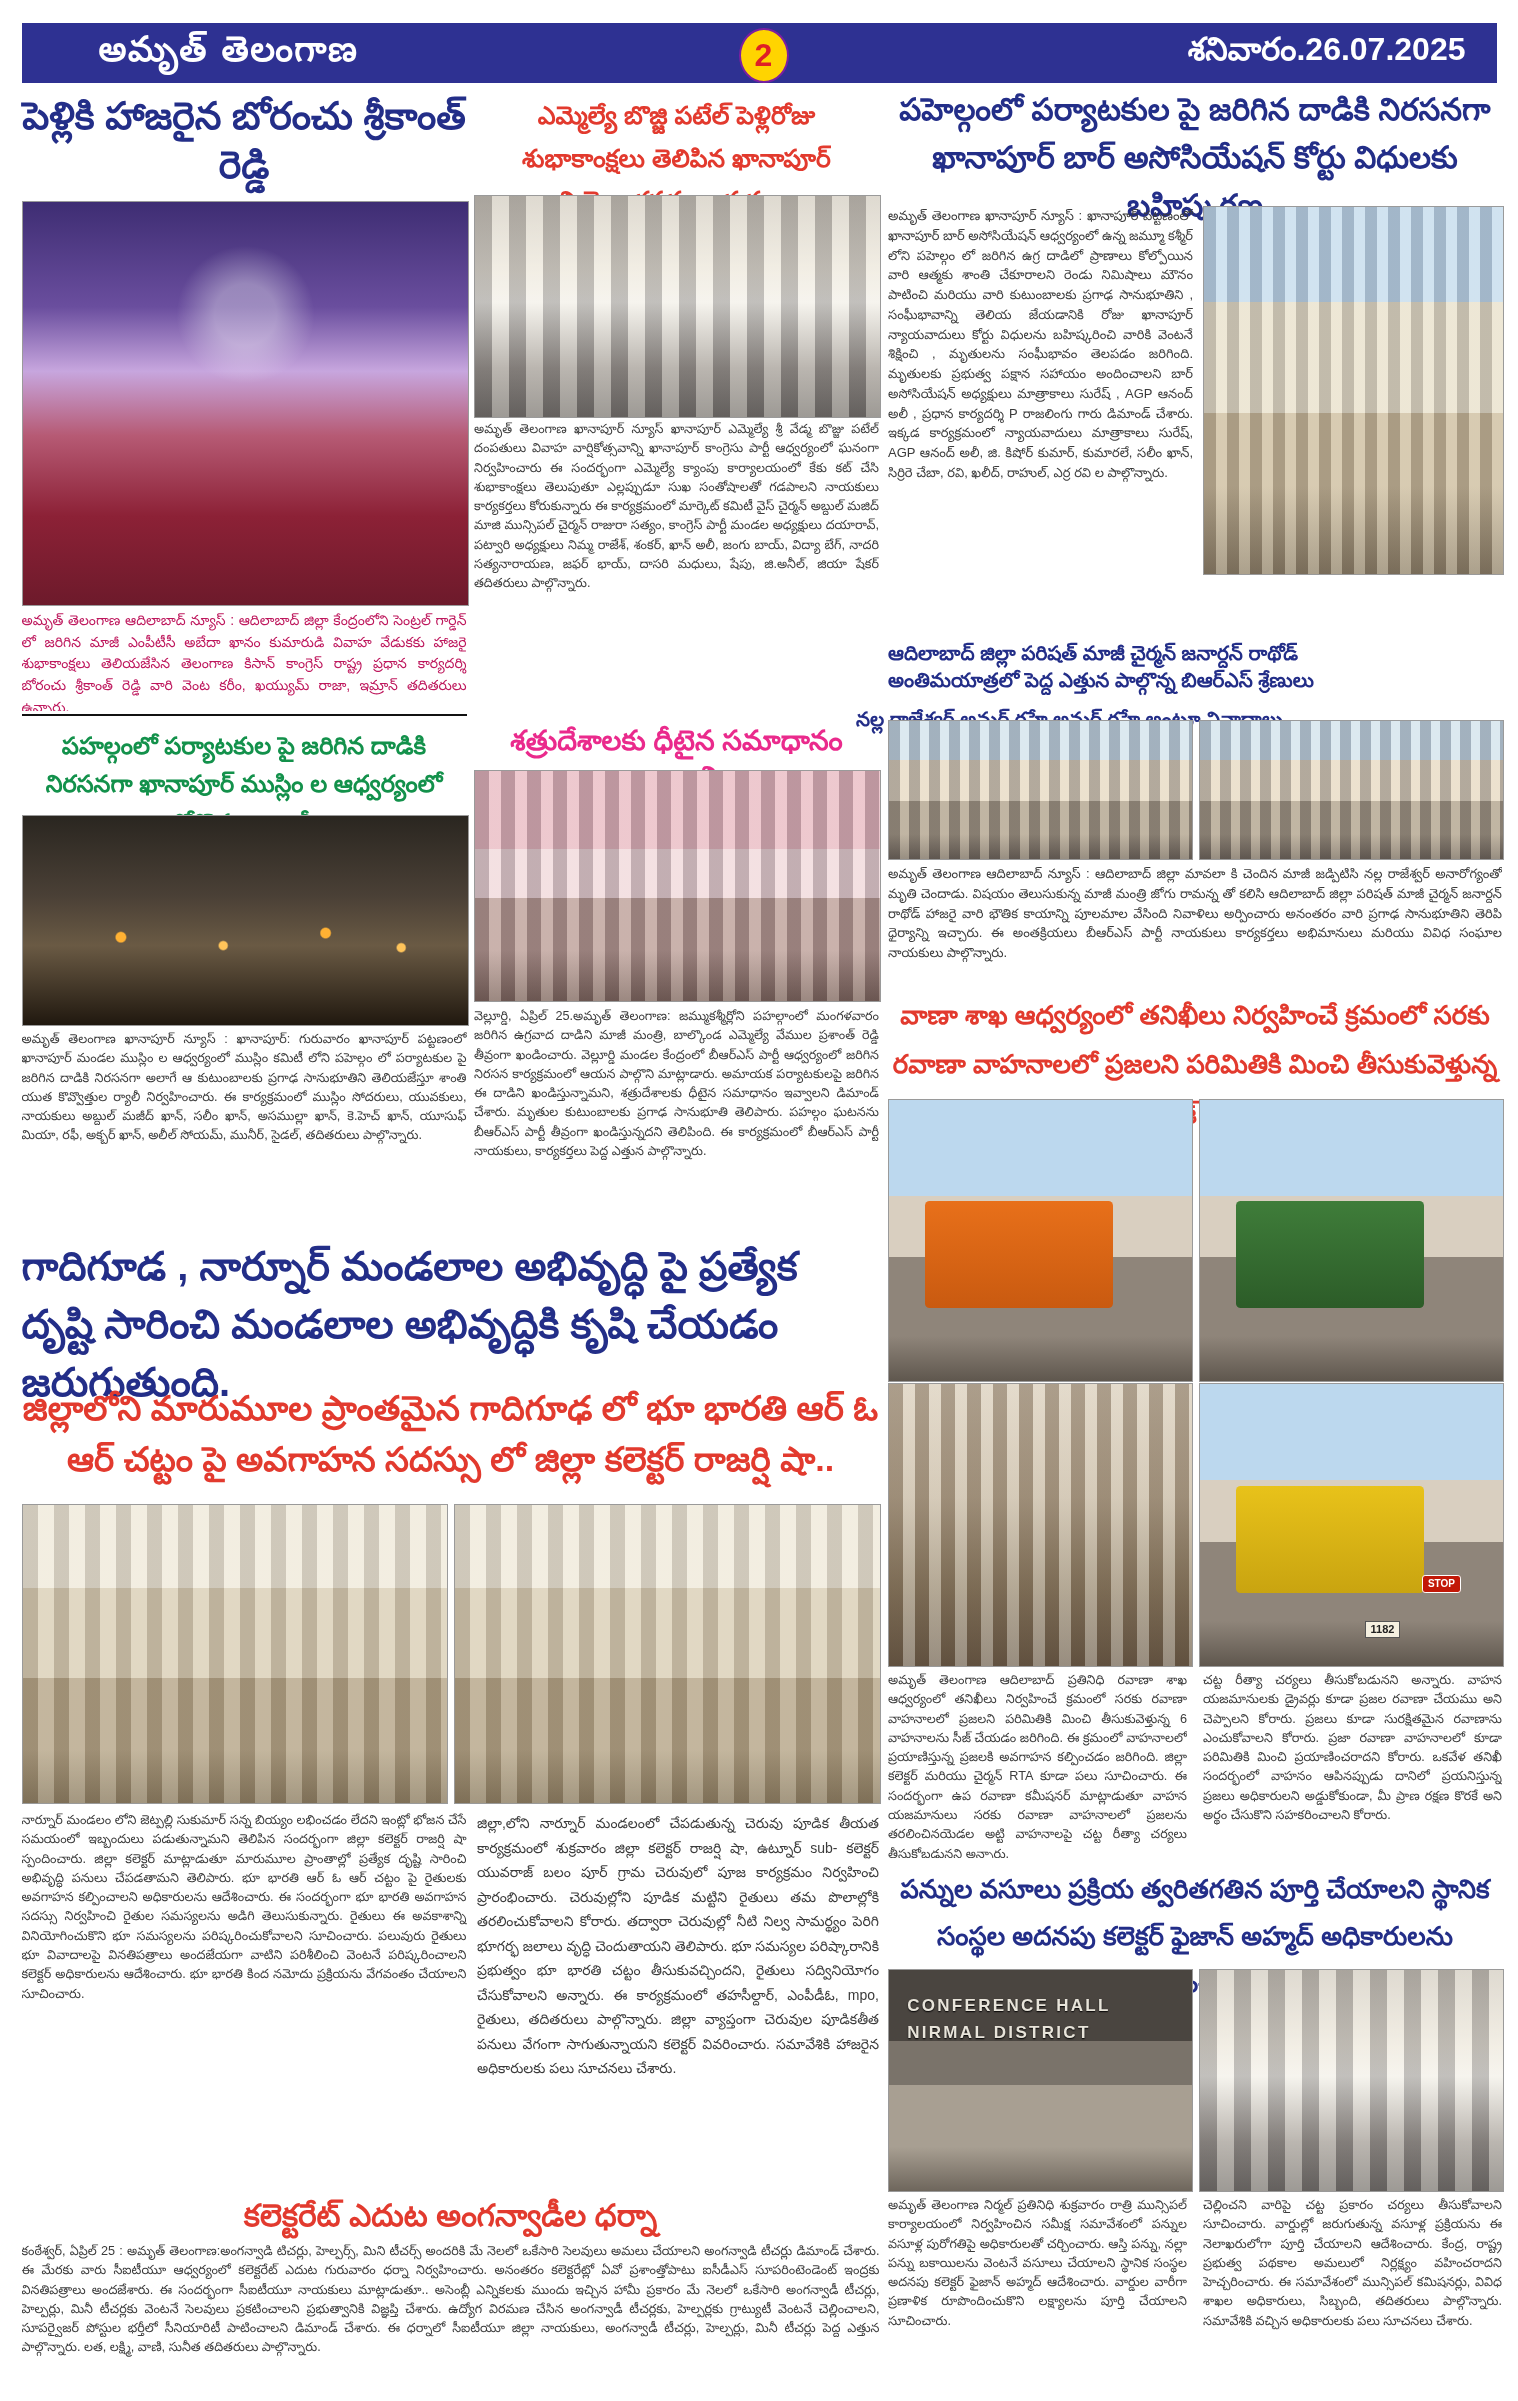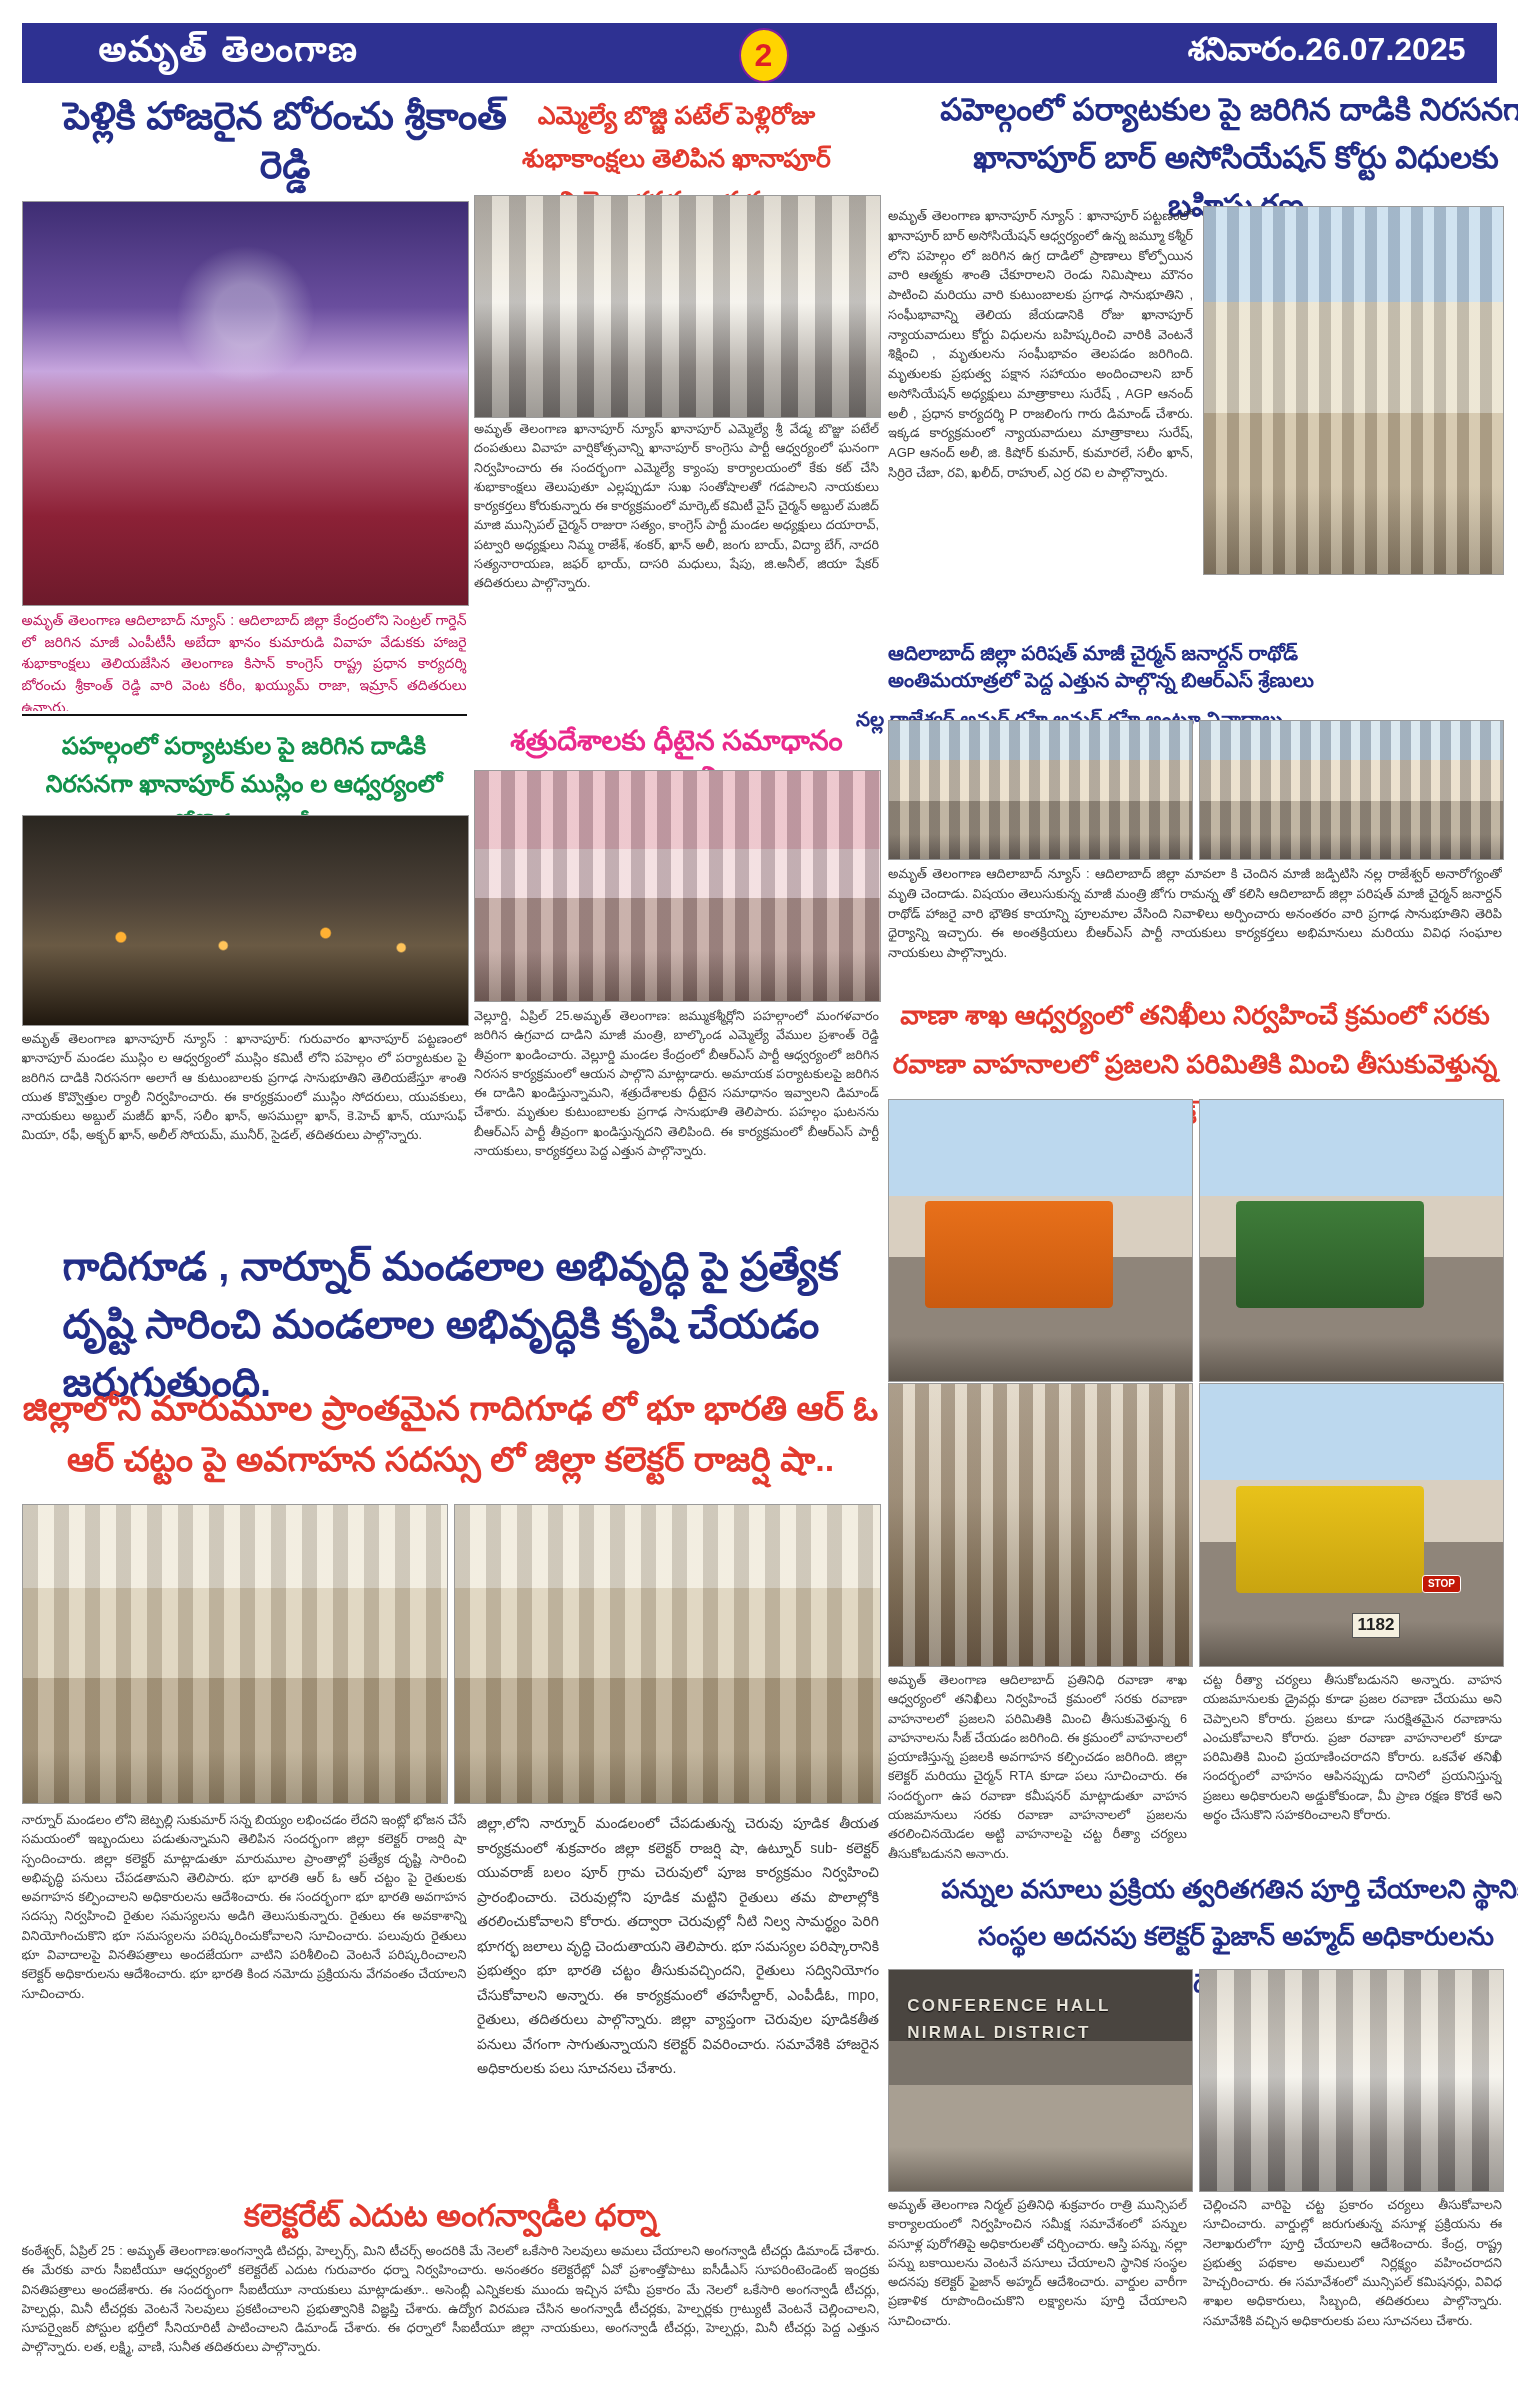--- a/index.html
+++ b/index.html
@@ -9,21 +9,21 @@
   .masthead{position:absolute;left:21.5px;top:23px;width:1475px;height:60px;background:#2e3192;
             display:flex;align-items:center;}
   .mast-title{color:#ffffff;font-size:35px;font-weight:700;letter-spacing:1.5px;margin-left:77px;
               font-family:"DejaVu Sans",sans-serif;}
   .mast-badge{position:absolute;left:717px;top:4.6px;width:46px;height:51px;border-radius:50%;
               background:#ffd400;border:2.3px solid #7b1fa2;display:flex;align-items:center;justify-content:center;
               color:#df1f26;font-size:32px;font-weight:700;}
   .mast-date{position:absolute;right:31px;color:#ffffff;font-size:32px;font-weight:700;}
   
   .hl{position:absolute;font-weight:700;text-align:center;line-height:1.3;}
-  .hl-blue{color:#232e88;margin-left:41px;}
+  .hl-blue{color:#232e88;}
   .hl-red{color:#e23a2e;}
   .hl-green{color:#13914b;}
   .hl-pink{color:#ea2a8c;}
   .subhead-blue{color:#232e88;font-weight:700;text-align:left;line-height:1.35;}
   
   .body-text{position:absolute;color:#3b3b3b;font-size:12.7px;line-height:1.52;text-align:justify;overflow:hidden;}
   .caption{position:absolute;color:#be185d;font-size:14px;line-height:1.55;text-align:justify;overflow:hidden;}
   .rule{position:absolute;background:#111;height:2.3px;}
   
   .photo{position:absolute;border:0.8px solid #9a9a9a;overflow:hidden;}
@@ -58,21 +58,21 @@
      linear-gradient(180deg,#d8cdbb 0%,#c2b49e 40%,#8f8068 72%,#645646 100%);}
   .ph-hall{background:
      linear-gradient(180deg,#4a4540 0 32%,#7a736a 32% 52%,#a89f92 52% 80%,#6e665c 100%);}
   .truck-body{position:absolute;left:12%;top:36%;width:62%;height:38%;background:linear-gradient(180deg,#e8701a,#c95a10);border-radius:4.6px;}
   .truck-body.green{background:linear-gradient(180deg,#3f7d3a,#2c5c28);}
   .truck-body.yellow{background:linear-gradient(180deg,#e8c21a,#c9a410);}
   .hall-sign{position:absolute;left:6%;top:10%;color:#e8e4da;font-weight:700;letter-spacing:2.3px;
              font-size:17px;line-height:1.6;text-shadow:0 0.8px 1.5px #000;}
   .stop-sign{position:absolute;right:14%;bottom:26%;background:#c21807;color:#fff;font-size:10px;font-weight:700;
              padding:2.3px 4.6px;border-radius:3.1px;border:1.5px solid #fff;}
-  .plate{position:absolute;right:34%;bottom:10%;background:#f5f0e0;color:#222;font-size:17px;font-weight:700;
+  .plate{position:absolute;right:34%;bottom:10%;background:#f5f0e0;color:#222;font-size:11px;font-weight:700;
          padding:1.5px 4.6px;border:0.8px solid #555;}
 </style>
 </head>
 <body>
 
 <div class="page">
 
   <div class="masthead">
     <div class="mast-title">అమృత్ తెలంగాణ</div>
     <div class="mast-badge">

